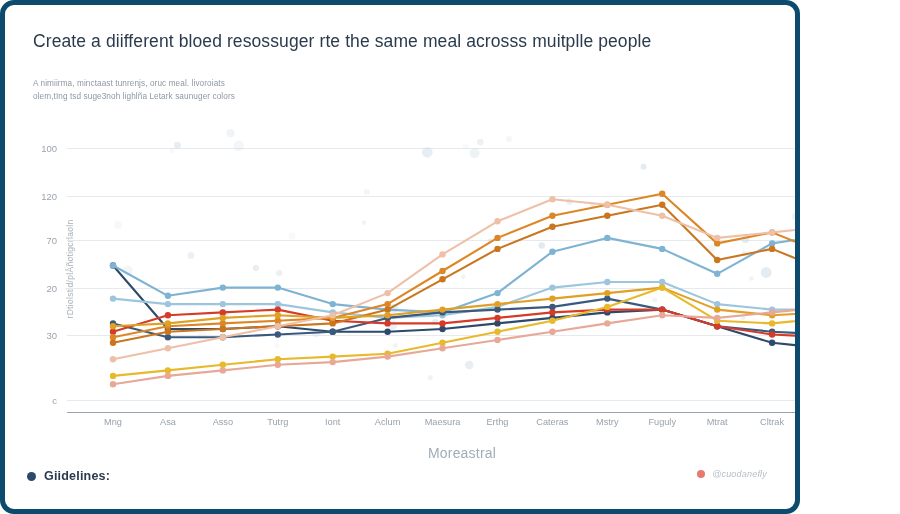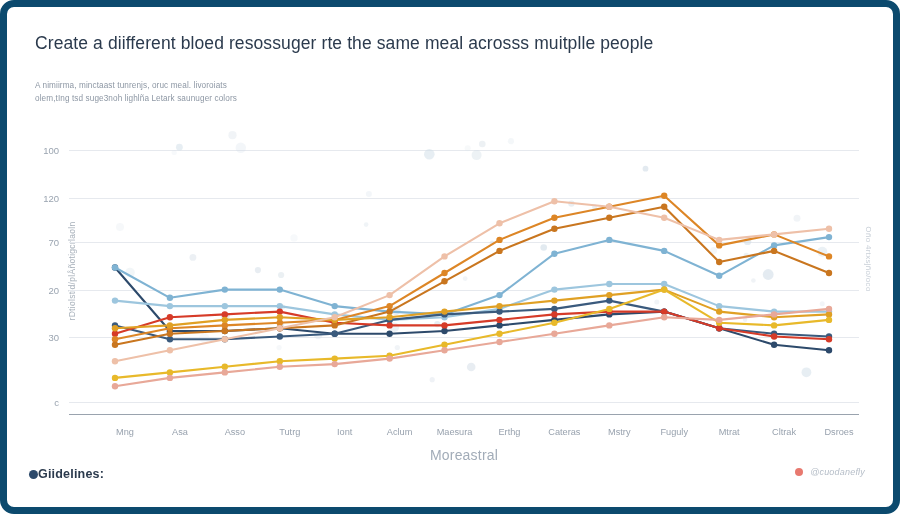--- a/index.html
+++ b/index.html
@@ -3,24 +3,24 @@
 <meta charset="utf-8">
 <style>
   html,body{margin:0;padding:0;background:#ffffff;}
   body{
     width:900px;height:514px;overflow:hidden;
     font-family:"Liberation Sans","DejaVu Sans",sans-serif;
     -webkit-font-smoothing:antialiased;
   }
   .card{
     position:relative;
-    width:900px;height:514px;
+    width:800px;height:514px;
     box-sizing:border-box;
     background:#ffffff;
-    border:7px solid #0c4a6e;
+    border:5px solid #0c4a6e;
     border-radius:14px;
     overflow:hidden;
   }
   
   .header{position:absolute;left:28px;top:26px;right:28px;}
   .title{
     font-size:17.5px;font-weight:400;color:#2b3a4d;
     letter-spacing:.1px;white-space:nowrap;
   }
   .subtitle{
@@ -59,32 +59,32 @@
     transform:translateY(-50%) rotate(90deg);
     transform-origin:center;
     font-size:8px;color:#c9d0d8;white-space:nowrap;
     letter-spacing:.3px;
   }
   .xticks{
     position:absolute;left:0;right:0;top:100%;height:24px;
   }
   .xtick{
     position:absolute;transform:translateX(-50%);
-    top:12px;
-    font-size:9.2px;color:#98a2ae;white-space:nowrap;margin-left:10px;
+    top:4px;
+    font-size:9.2px;color:#98a2ae;white-space:nowrap;
   }
   .xlabel{
     position:absolute;left:0;right:0;top:calc(100% + 32px);
     text-align:center;font-size:14px;color:#a2acb8;letter-spacing:.2px;
   }
   svg.lines{position:absolute;left:0;top:0;width:790px;height:288px;overflow:visible;}
   
   .footer-left{
     position:absolute;left:22px;bottom:26px;
-    display:flex;align-items:center;
+    display:flex;align-items:center;gap:8px;
   }
   .foot-dot{
     width:9px;height:9px;border-radius:50%;background:#2d4a6b;flex:none;
   }
   .foot-text{font-size:12.5px;font-weight:700;color:#2b3a4d;letter-spacing:.2px;}
   .footer-right{
     position:absolute;right:28px;bottom:30px;
     display:flex;align-items:center;gap:7px;
   }
   .legend-dot{width:8px;height:8px;border-radius:50%;background:#e8796f;flex:none;}

